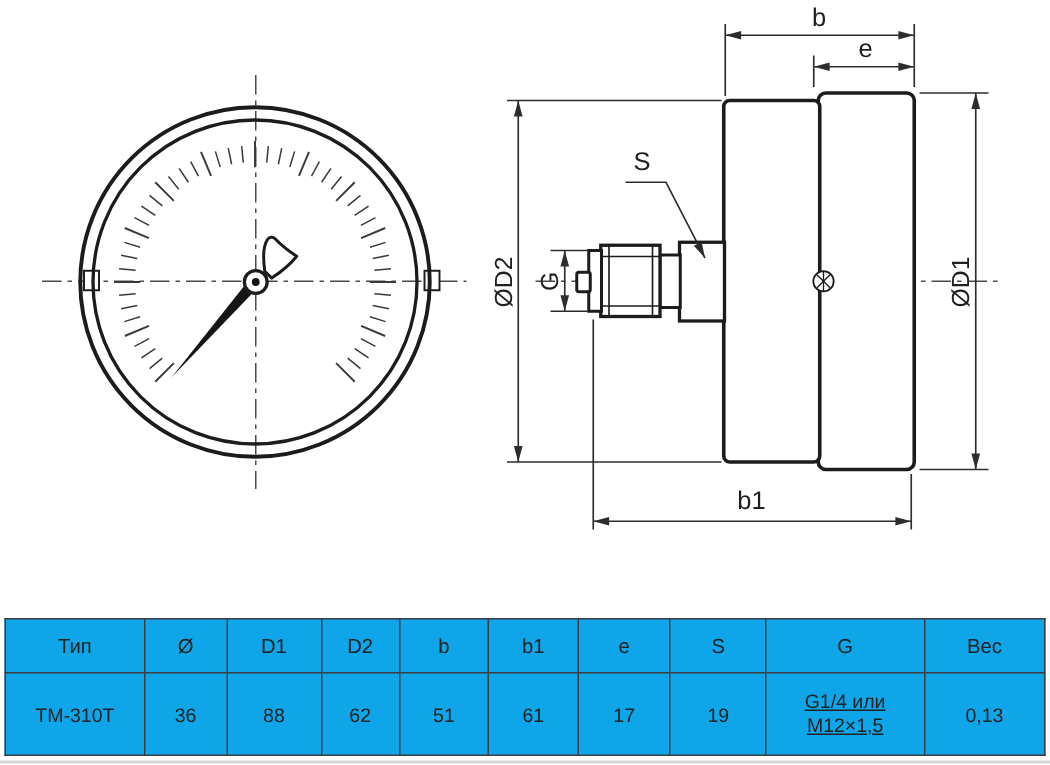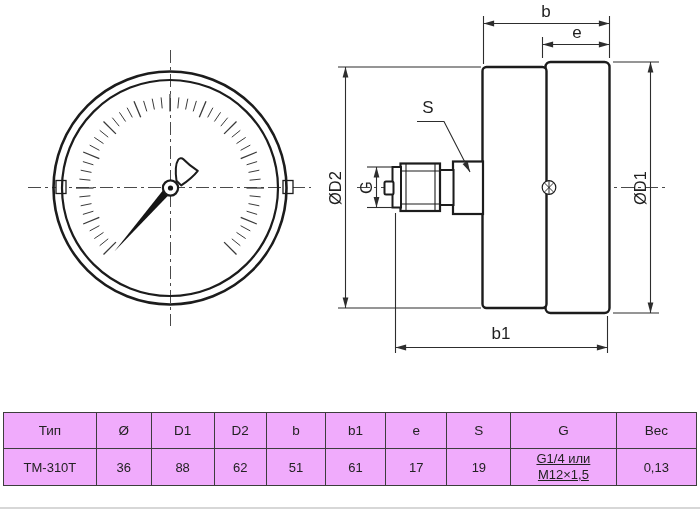--- a/index.html
+++ b/index.html
@@ -6,27 +6,27 @@
   body{width:700px;height:510px;position:relative;font-family:"Liberation Sans",sans-serif;}
   .canvas{position:absolute;inset:0;background:#fff;}
   svg{position:absolute;left:0;top:0;}
   svg text{fill:#1f1f1f;font-family:"Liberation Sans",sans-serif;}
   .thick{stroke:#1c1c1c;fill:#ffffff;}
   .cl{stroke:#4a4a4a;stroke-width:1;fill:none;stroke-dasharray:13 4 3 4;}
   .dimline{stroke:#2d2d2d;stroke-width:1.1;fill:none;}
   .dimtext{font-size:17px;}
   .dimtext-sm{font-size:16.5px;}
   #dim-table{position:absolute;left:3px;top:412px;width:694px;border-collapse:collapse;
-    table-layout:fixed;background:#f0abfc;}
+    table-layout:fixed;background:#0ea5e9;}
   #dim-table th,#dim-table td{border:1px solid #3d3d3d;text-align:center;vertical-align:middle;
     color:#222;font-weight:normal;padding:0;}
   #dim-table{border:1.5px solid #3d3d3d;}
   #dim-table thead tr{height:36px;}
   #dim-table thead th{font-size:13.5px;}
-  #dim-table tbody tr{height:37px;}
+  #dim-table tbody tr{height:55px;}
   #dim-table tbody td{font-size:13px;}
   .gcell div{line-height:16px;text-decoration:underline;}
   .shadow-line{position:absolute;left:0;top:507px;width:700px;height:2px;background:#d7d7d7;}
 </style>
 </head>
 <body>
 
 <div class="canvas">
 
   <svg width="700" height="408" viewBox="0 0 700 408">

